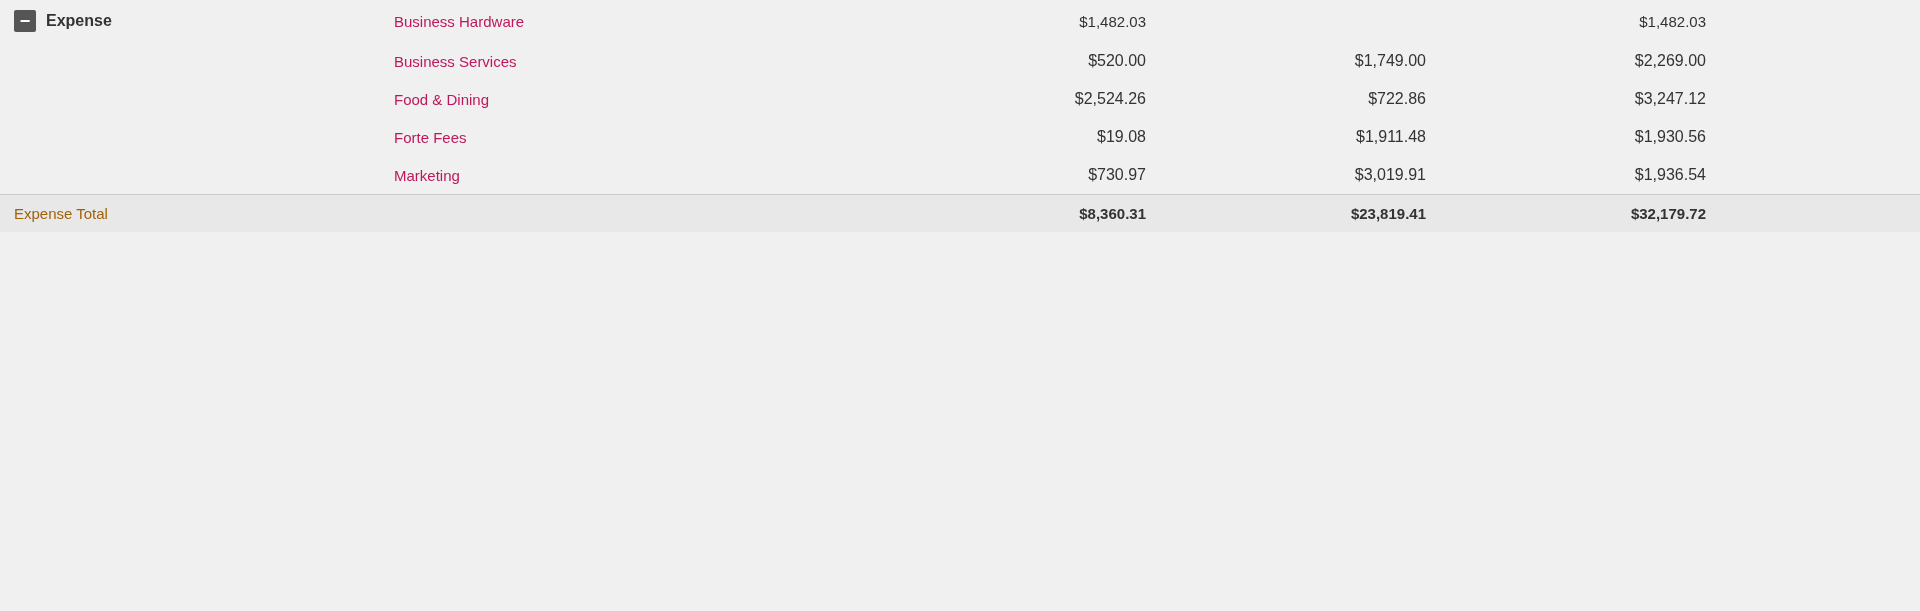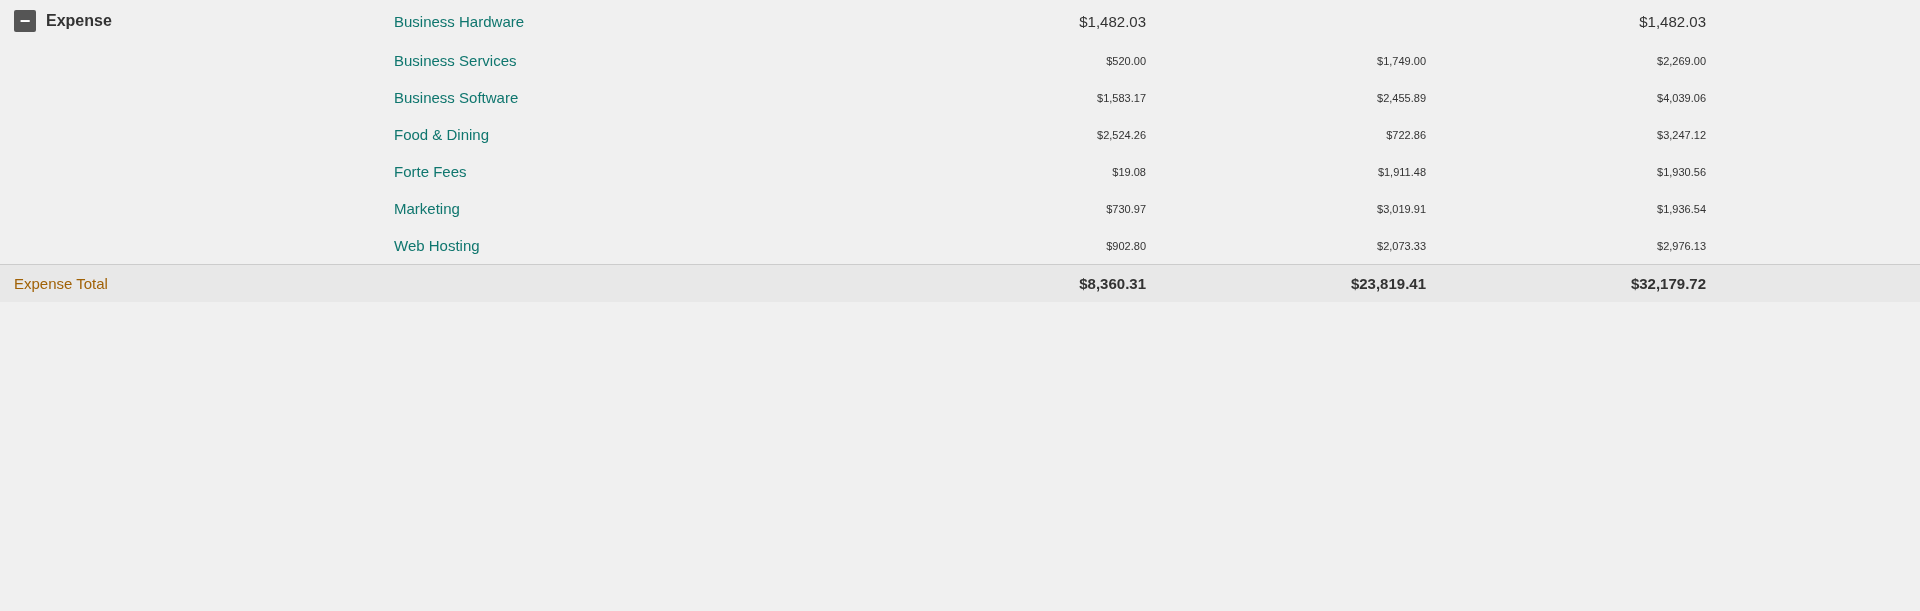--- a/index.html
+++ b/index.html
@@ -77,26 +77,26 @@
       color: white;
       font-size: 18px;
       font-weight: bold;
       line-height: 1;
       flex-shrink: 0;
       border-radius: 2px;
     }
 
     .cell-category {
       font-size: 15px;
-      color: #0f766e;
+      color: #be185d;
     }
 
     .cell-amount {
       text-align: right;
-      font-size: 11px;
+      font-size: 16px;
       color: #333;
     }
 
     .cell-empty {
       text-align: right;
     }
 
     .total-label {
       font-size: 15px;
       color: #a16207;
@@ -140,28 +140,20 @@
         <tr class="row-data">
     <td></td>
     <td class="cell-category">Business Services</td>
     <td class="cell-amount">$520.00</td>
     <td class="cell-amount">$1,749.00</td>
     <td class="cell-amount">$2,269.00</td>
     <td></td>
   </tr>
         <tr class="row-data">
     <td></td>
-    <td class="cell-category">Business Software</td>
-    <td class="cell-amount">$1,583.17</td>
-    <td class="cell-amount">$2,455.89</td>
-    <td class="cell-amount">$4,039.06</td>
-    <td></td>
-  </tr>
-        <tr class="row-data">
-    <td></td>
     <td class="cell-category">Food &amp; Dining</td>
     <td class="cell-amount">$2,524.26</td>
     <td class="cell-amount">$722.86</td>
     <td class="cell-amount">$3,247.12</td>
     <td></td>
   </tr>
         <tr class="row-data">
     <td></td>
     <td class="cell-category">Forte Fees</td>
     <td class="cell-amount">$19.08</td>
@@ -170,28 +162,20 @@
     <td></td>
   </tr>
         <tr class="row-data">
     <td></td>
     <td class="cell-category">Marketing</td>
     <td class="cell-amount">$730.97</td>
     <td class="cell-amount">$3,019.91</td>
     <td class="cell-amount">$1,936.54</td>
     <td></td>
   </tr>
-        <tr class="row-data">
-    <td></td>
-    <td class="cell-category">Web Hosting</td>
-    <td class="cell-amount">$902.80</td>
-    <td class="cell-amount">$2,073.33</td>
-    <td class="cell-amount">$2,976.13</td>
-    <td></td>
-  </tr>
         <tr class="row-total">
   <td colspan="2" class="total-label">Expense Total</td>
   <td class="total-amount">$8,360.31</td>
   <td class="total-amount">$23,819.41</td>
   <td class="total-amount">$32,179.72</td>
   <td></td>
 </tr>
       </tbody>
   </table>
 </div>

